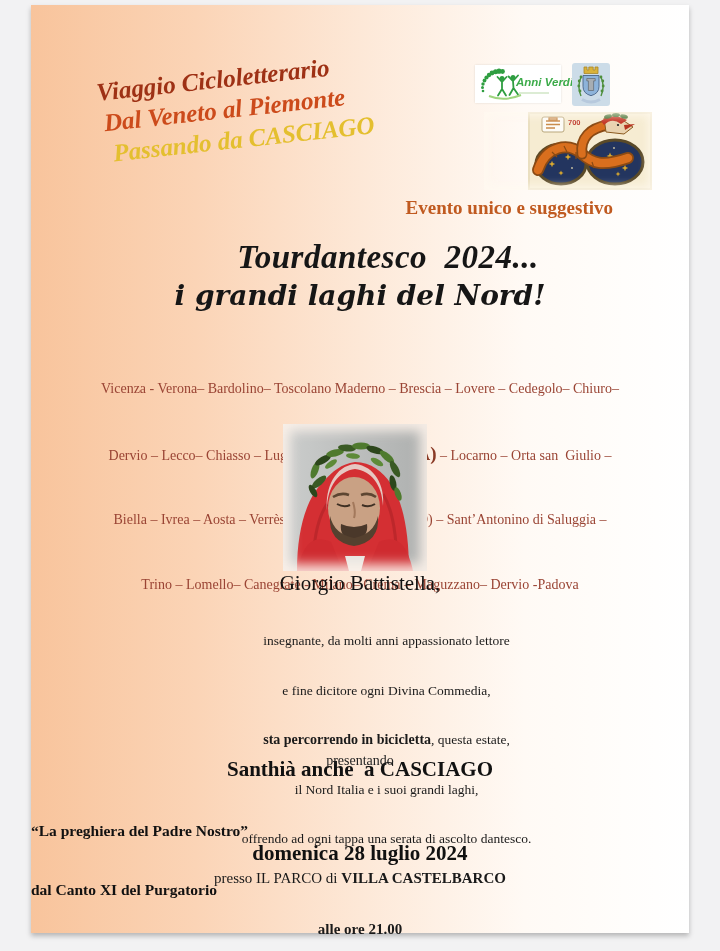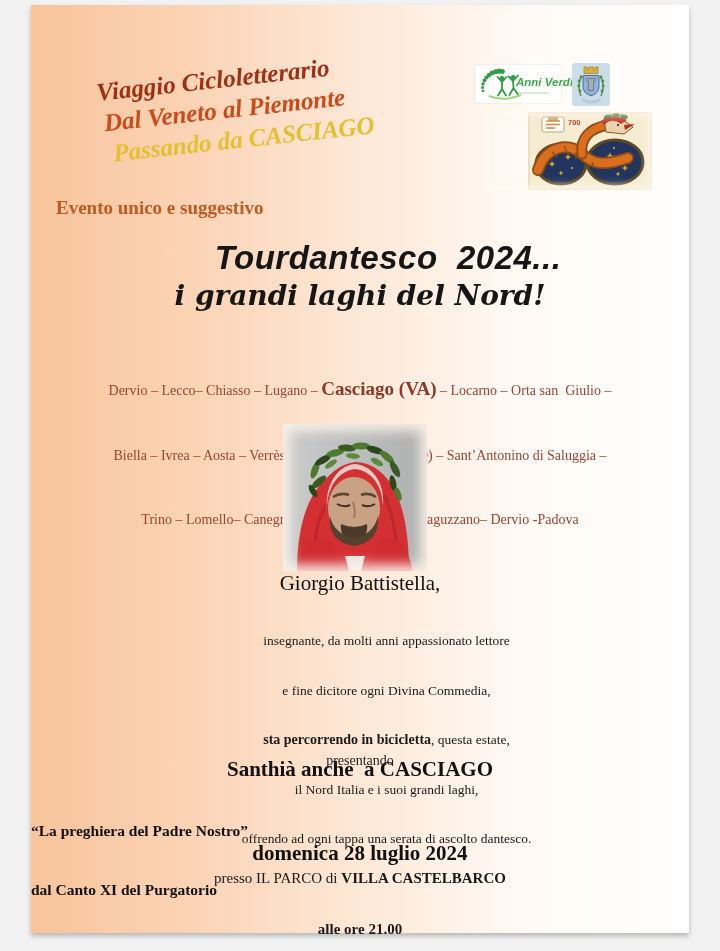--- a/index.html
+++ b/index.html
@@ -26,22 +26,22 @@
   
   .annverdi{position:absolute;left:444px;top:60px;width:86px;height:38px;background:#ffffff;
     box-shadow:0 0 2px rgba(0,0,0,.12);}
   .annverdi svg{position:absolute;left:0;top:0;}
   .annverdi .avtext{position:absolute;left:41px;top:11px;font-family:"Liberation Sans",sans-serif;
     font-style:italic;font-weight:bold;font-size:11.5px;color:#3cab4a;white-space:nowrap;}
   .crest{position:absolute;left:541px;top:58px;width:38px;height:43px;}
   .artwork{position:absolute;left:453px;top:107px;width:124px;height:78px;padding-left:44px;}
   .artwork::after{content:"";position:absolute;inset:0;box-shadow:inset 0 0 8px 4px rgba(255,250,240,.75);}
   
-  .tagline{top:192px;left:0;width:582px;text-align:left;font-weight:bold;font-size:19px;color:#c05a20;padding-left:25px;}
-  .title{top:234px;left:28px;width:658px;text-align:center;font-family:Liberation Sans, sans-serif;
+  .tagline{top:192px;left:0;width:582px;text-align:right;font-weight:bold;font-size:19px;color:#c05a20;}
+  .title{top:234px;left:28px;width:658px;text-align:center;font-family:Liberation Serif, serif;
     font-style:italic;font-weight:bold;font-size:33px;color:#161616;letter-spacing:0.5px;}
   .subtitle{top:274px;left:0;width:658px;text-align:center;font-family:"DejaVu Serif",serif;
     font-style:italic;font-weight:bold;font-size:28px;color:#161616;}
   
   .route{top:330px;left:0;width:658px;text-align:center;font-size:14px;line-height:21.5px;color:#9a4434;}
   .route .hl{font-weight:bold;font-size:19px;color:#8a3a26;}
   
   .photo{position:absolute;left:252px;top:419px;width:144px;height:147px;}
   .photo::after{content:"";position:absolute;inset:0;box-shadow:inset 0 0 12px 7px rgba(253,243,235,.9);}
   
@@ -154,20 +154,21 @@
       <path d="M21,8 h8 v-2 h-8 Z M18,9 h14 M18,12.5 h14 M18,16 h9" stroke="#c98b4a" stroke-width="1.3" fill="none"></path>
       <text x="40" y="13" font-size="7.5" font-family="Liberation Sans, sans-serif" font-weight="bold" fill="#c0392b">700</text>
     </svg>
   </div>
 
   <div class="t tagline">Evento unico e suggestivo</div>
   <div class="t title">Tourdantesco  2024...</div>
   <div class="t subtitle">i grandi laghi del Nord!</div>
 
   <div class="t route">
+    <div>Vicenza - Verona– Bardolino– Toscolano Maderno – Brescia – Lovere – Cedegolo– Chiuro–</div>
     <div><span>Dervio – Lecco– Chiasso – Lugano – </span><span class="hl">Casciago (VA)</span><span> – Locarno – Orta san  Giulio –</span></div>
     <div>Biella – Ivrea – Aosta – Verrès– Santhià– Avigliana (TO) – Sant’Antonino di Saluggia –</div>
     <div>Trino – Lomello– Canegrate - Milano– Crema – Maguzzano– Dervio -Padova</div>
   </div>
 
   <div class="photo">
     <svg width="144" height="147" viewBox="0 0 144 147">
       <defs>
         <linearGradient id="pg" x1="0" y1="0" x2="1" y2="0">
           <stop offset="0" stop-color="#cbcdcc"></stop>

